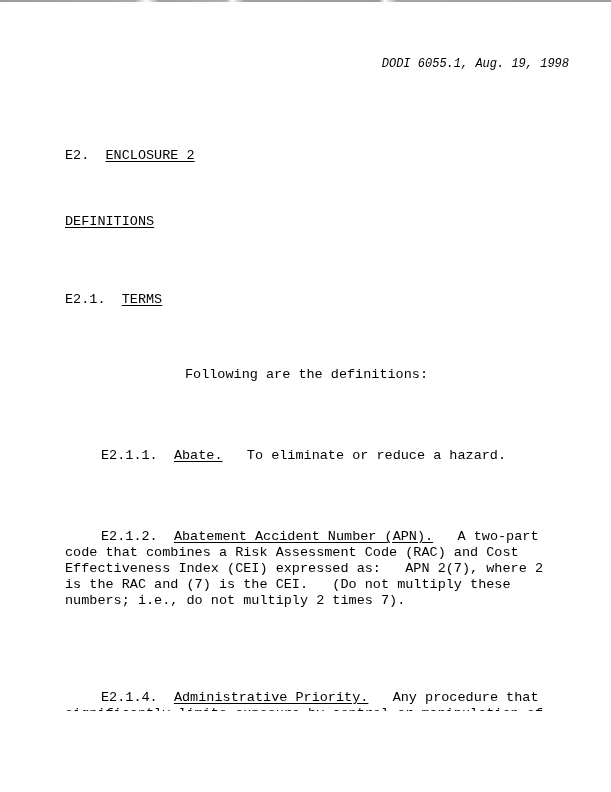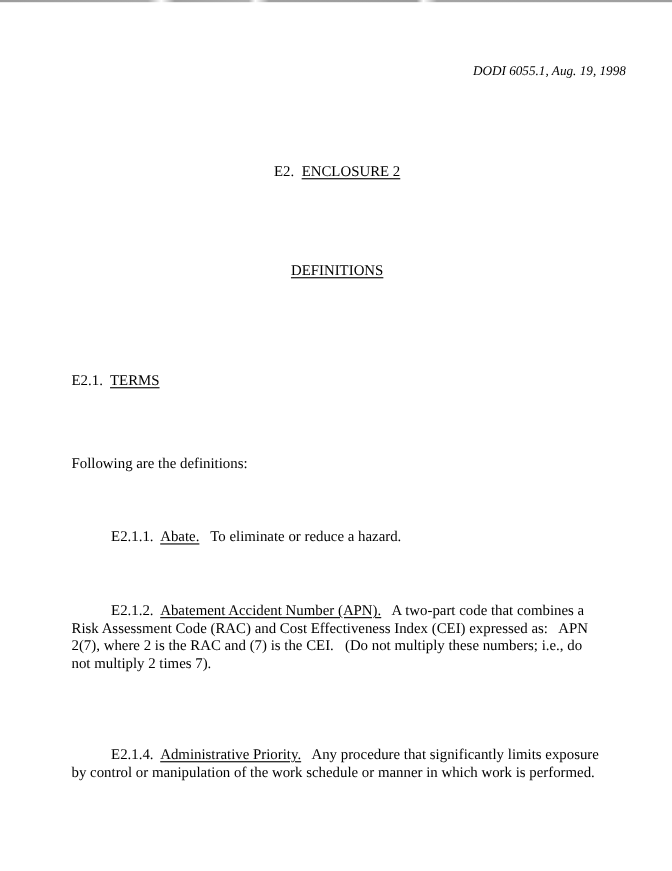--- a/index.html
+++ b/index.html
@@ -2,21 +2,21 @@
 <html><head>
 <meta charset="utf-8">
 <style>
   * { margin: 0; padding: 0; box-sizing: border-box; }
   html, body { background: #ffffff; }
   .page {
     position: relative;
     width: 611px;
     height: 711px;
     background: #ffffff;
-    font-family: Liberation Serif, serif;
+    font-family: Liberation Mono, monospace;
     font-size: 13.5px;
     line-height: 16px;
     color: #000000;
     overflow: hidden;
   }
   .scan-artifact {
     position: absolute;
     top: 0; left: 0;
     width: 100%; height: 2px;
     background: linear-gradient(90deg,
@@ -33,27 +33,27 @@
     font-size: 12px;
     line-height: 14px;
   }
   .content {
     position: absolute;
     top: 100px;
     left: 65px;
     width: 483px;
     white-space: pre-wrap;
   }
-  .title-block { text-align: center; }
+  .title-block { }
   .u { text-decoration: underline; text-underline-offset: 2px; }
-  .title-line2 { margin-top: 26px; }
-  .section-heading { margin-top: 36px; }
-  .intro { margin-top: 11px; }
+  .title-line2 { margin-top: 2px; }
+  .section-heading { margin-top: 14px; }
+  .intro { margin-top: 11px; text-align: center; }
   p.def {
-    margin-top: 3px;
+    margin-top: 17px;
     text-indent: 36px;
   }
   .footer-page-number {
     position: absolute;
     top: 727px;
     left: 0;
     width: 100%;
     text-align: center;
     font-size: 11px;
     line-height: 13px;

